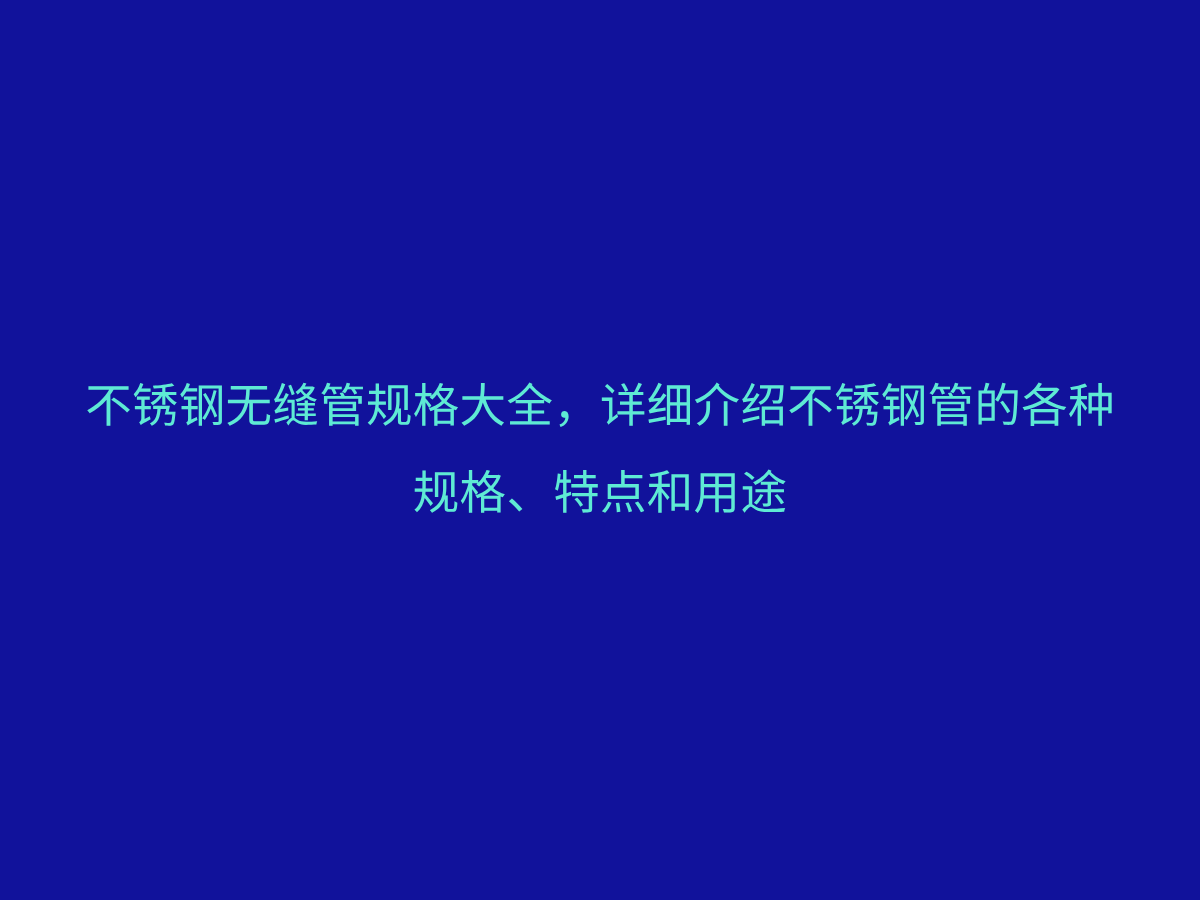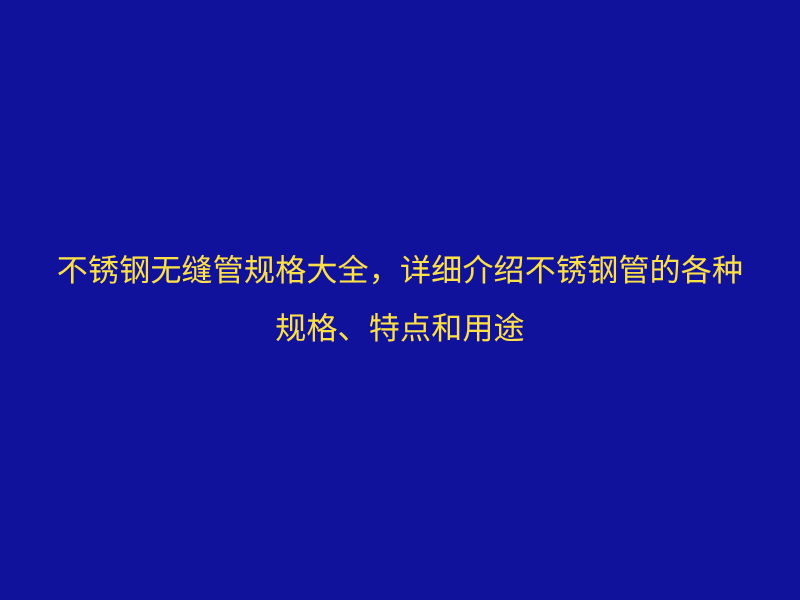--- a/index.html
+++ b/index.html
@@ -49,17 +49,17 @@
     -webkit-font-smoothing: antialiased;
   }
 </style>
 </head>
 <body>
 
 <div id="title-card" style="background-color: rgb(17, 18, 155); width: 800px; height: 600px;">
 
   <div id="headline-block">
 
-    <h1 id="headline" style="color: #fde047; font-size: 31px; line-height: 58px; text-align: center;">不锈钢无缝管规格大全，详细介绍不锈钢管的各种规格、特点和用途</h1>
+    <h1 id="headline" style="color: #5eead4; font-size: 31px; line-height: 58px; text-align: center;">不锈钢无缝管规格大全，详细介绍不锈钢管的各种规格、特点和用途</h1>
 
   </div>
 
 </div>
 
 </body></html>

